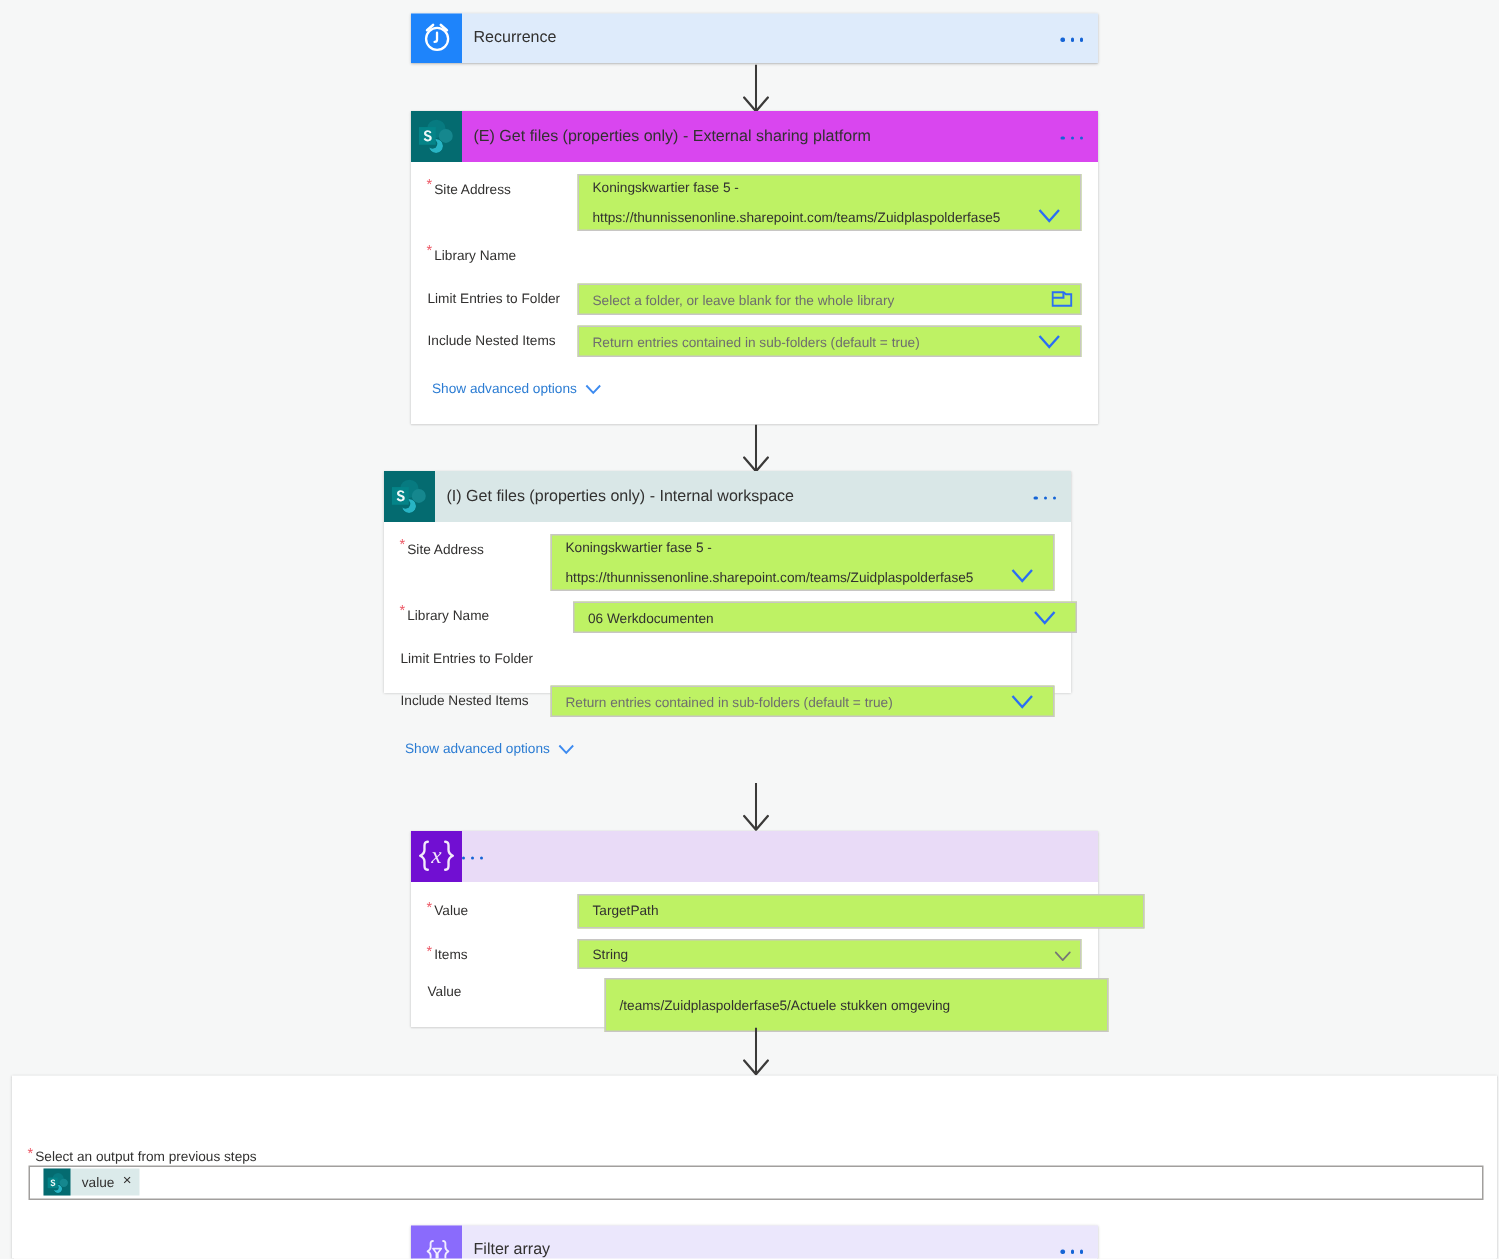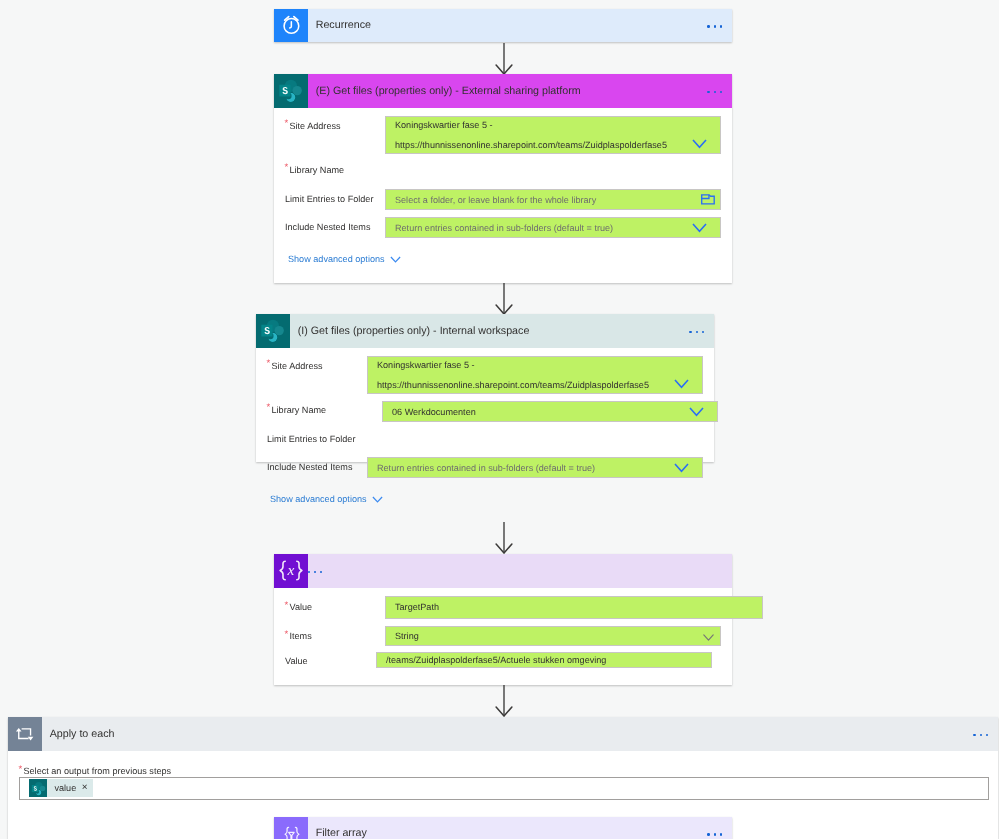--- a/index.html
+++ b/index.html
@@ -261,47 +261,31 @@
     <div class="ic" style="flex:0 0 23px;position:relative;top:1.3px;">
       <svg width="11" height="7" viewBox="0 0 11 7">
           <path d="M0.8 0.9 L5.5 6.1 L10.2 0.9" fill="none" stroke="#767676" stroke-width="1.15" stroke-linecap="round" stroke-linejoin="round"></path>
         </svg>
     </div>
   </div>
 
   <div class="lbl" style="left:11px;top:102px;">
     <span>Value</span>
   </div>
-  <div class="fld" style="left:102px;top:98px;width:336px;height:16px;">
+  <div class="fld" style="left:129px;top:98px;width:336px;height:36px;">
     <div class="txt">/teams/Zuidplaspolderfase5/Actuele stukken omgeving</div>
   </div>
 </div>
 
 <svg class="arrow" style="left:493.8px;top:684.7px;" width="20" height="33" viewBox="0 0 20 33">
   <path d="M10 0 V30.4" stroke="#3b3a39" stroke-width="1.35" fill="none"></path>
   <path d="M2.1 22.0 L10 31.1 L17.9 22.0" stroke="#3b3a39" stroke-width="1.5" fill="none" stroke-linecap="round" stroke-linejoin="round"></path>
 </svg>
 
 <div class="card" style="left:8px;top:717px;width:990px;height:130px;">
-  <div class="hdr" style="background: rgb(233, 236, 239);">
-    <div class="ico" style="background: rgb(116, 131, 150);">
-      <svg width="24" height="24" viewBox="0 0 24 24" aria-hidden="true">
-        <path d="M5.75 9.0 V16.45 H15.6" fill="none" stroke="#ffffff" stroke-width="1.35" stroke-linejoin="miter"></path>
-        <path d="M8.6 6.85 H17.55 V13.4" fill="none" stroke="#ffffff" stroke-width="1.35" stroke-linejoin="miter"></path>
-        <path d="M5.75 5.9 L8.55 9.6 H2.95 Z" fill="#ffffff"></path>
-        <path d="M17.55 18.4 L14.75 14.7 H20.35 Z" fill="#ffffff"></path>
-      </svg>
-    </div>
-    <div class="ttl">Apply to each</div>
-    <div class="dots">
-        <i></i>
-        <i></i>
-        <i></i>
-      </div>
-  </div>
 
   <div class="lbl" style="left:15.5px;top:49px;">
     <span class="req">*</span><span>Select an output from previous steps</span>
   </div>
   <div class="chipbox" style="left:10.5px;top:60.1px;width:970px;height:22.7px;">
     <div class="chip">
       <div class="ci">
           <svg viewBox="0 0 25 25" width="15" height="15" aria-hidden="true">
   <defs>
     <mask id="spm2">

